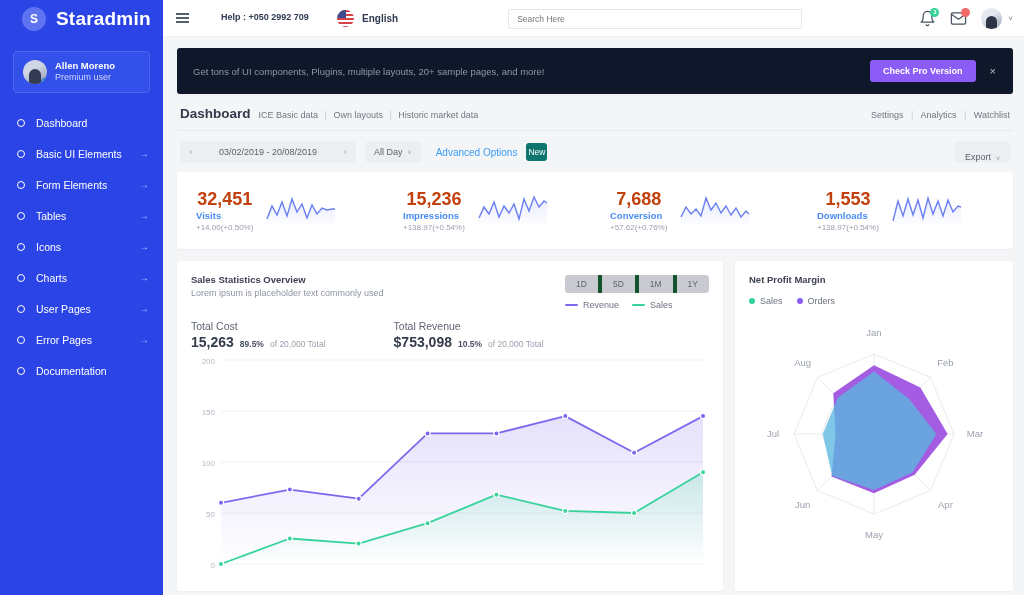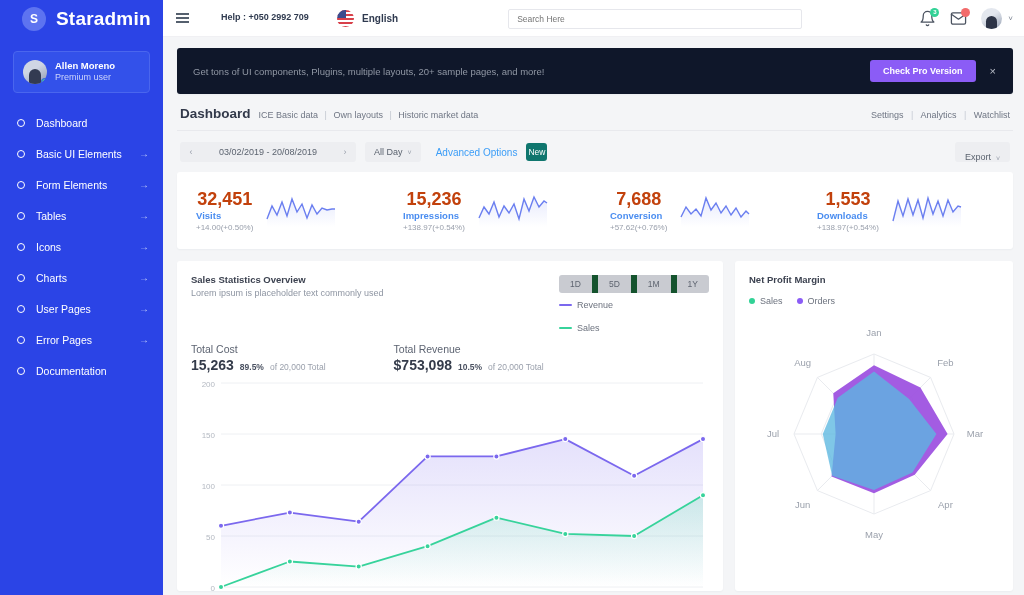--- a/index.html
+++ b/index.html
@@ -205,24 +205,24 @@
   .card-lg { flex: 0 0 546px; height: 330px; }
   .card-sm { flex: 1; height: 330px; }
   .card-title { font-size: 9.5px; font-weight: bold; color: #3c4250; }
   .card-sub { font-size: 9px; color: #8e95a2; margin-top: 3px; }
 
   .seg {
     display: flex; background: #c9cbd1; border-radius: 3px; overflow: hidden;
   }
   .seg div {
     font-size: 8.5px; color: #5e6470; padding: 4px 11px; cursor: pointer;
-    border-right: 6px solid #14532d;
+    border-right: 4px solid #14532d;
   }
   .seg div:last-child { border-right: 0; }
-  .legend { display: flex; gap: 13px; justify-content: flex-start; margin-top: 7px; flex-direction: column; }
+  .legend { display: flex; gap: 13px; justify-content: flex-start; margin-top: 7px; }
   .lg { display: flex; align-items: center; gap: 5px; font-size: 9px; color: #6c727e; }
   .lg-line { width: 13px; height: 2.5px; border-radius: 2px; }
   .lg-dot { width: 6px; height: 6px; border-radius: 50%; }
 
   .totals { display: flex; gap: 68px; margin-top: 10px; }
   .tot-lbl { font-size: 10.5px; color: #5d6472; }
   .tot-row { display: flex; align-items: baseline; gap: 6px; margin-top: 2px; }
   .tot-num { font-size: 14px; font-weight: bold; color: #343b4a; }
   .tot-pct { font-size: 8.5px; font-weight: bold; color: #4a5161; }
   .tot-of { font-size: 8.5px; color: #9aa0ac; font-weight: normal; }

